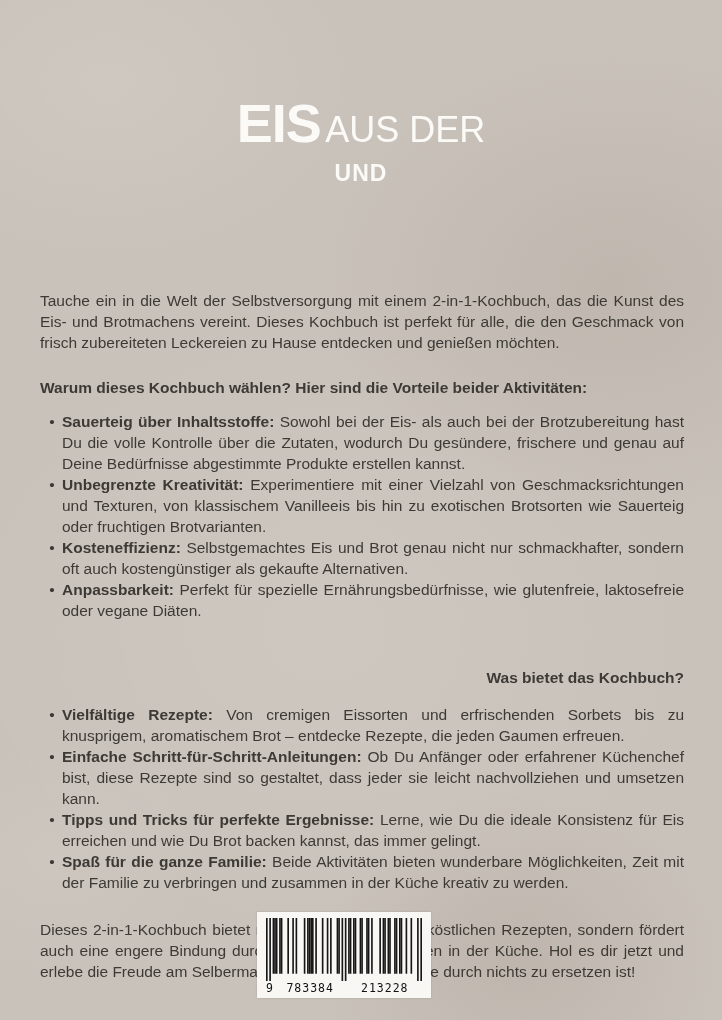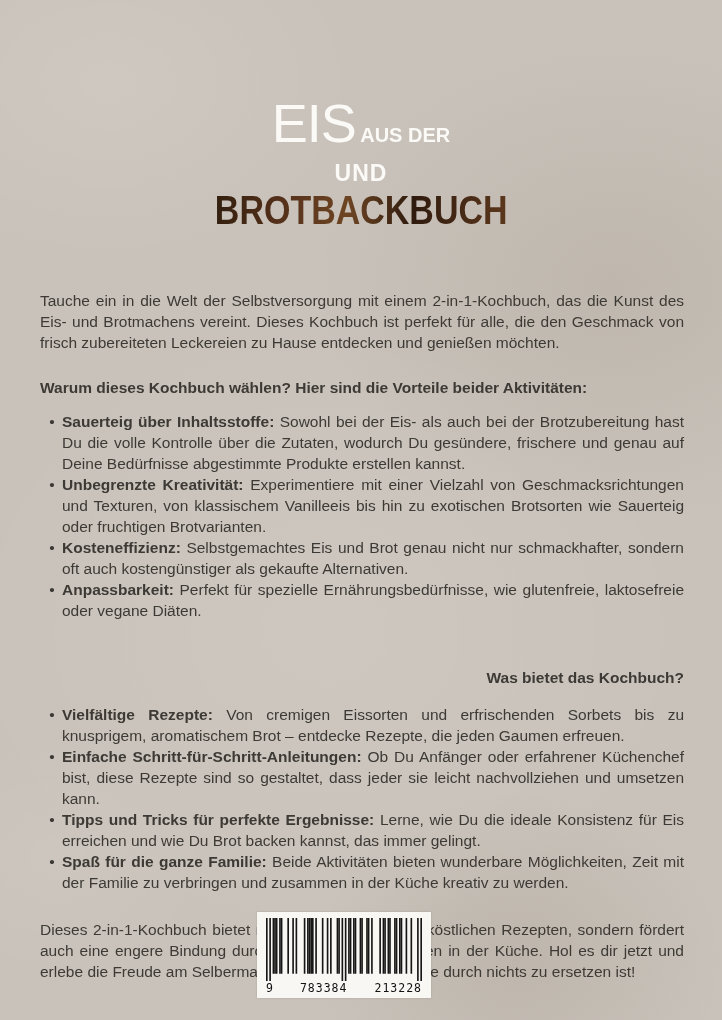--- a/index.html
+++ b/index.html
@@ -20,22 +20,22 @@
       radial-gradient(420px 300px at 15% 8%, rgba(255,255,255,0.10), transparent 60%),
       radial-gradient(500px 400px at 85% 28%, rgba(118,104,90,0.12), transparent 60%),
       radial-gradient(620px 520px at 45% 62%, rgba(255,255,255,0.09), transparent 60%),
       radial-gradient(340px 280px at 72% 94%, rgba(110,95,80,0.12), transparent 60%),
       radial-gradient(260px 200px at 8% 84%, rgba(255,255,255,0.07), transparent 60%),
       var(--bg);
   }
   
   .title-block{position:absolute;top:96px;left:0;width:100%;text-align:center;color:var(--title-white);}
   .t1{line-height:1;white-space:nowrap;}
-  .t1 .big{font-size:54px;font-weight:normal;letter-spacing:-1px;}
-  .t1 .small{font-size:20px;font-weight:bold;letter-spacing:0;}
+  .t1 .big{font-size:54px;font-weight:bold;letter-spacing:-1px;}
+  .t1 .small{font-size:36px;font-weight:normal;letter-spacing:0;}
   .t2{margin-top:-2px;line-height:1;}
   .t2 span{display:inline-block;font-size:60px;font-weight:bold;letter-spacing:-1px;
       transform:scaleX(0.74);transform-origin:50% 50%;color:var(--title-yellow);
       text-shadow:0 1px 0 rgba(90,85,40,0.25);}
   .t3{margin-top:12px;line-height:1;font-size:23px;font-weight:bold;letter-spacing:1px;}
   .t4{margin-top:5px;line-height:1;}
   .t4 span{display:inline-block;font-size:40px;font-weight:bold;letter-spacing:0;
       transform:scaleX(0.85);transform-origin:50% 50%;
       background:linear-gradient(92deg,var(--brown-dark) 0%,#54301a 22%,var(--brown-mid) 45%,#2f1b0e 68%,#5c371c 100%);
       -webkit-background-clip:text;background-clip:text;color:transparent;}
@@ -53,36 +53,33 @@
   .closing{margin-top:26px;}
   
   .barcode{position:absolute;left:257px;top:912px;width:174px;height:86px;
       background:var(--barcode-bg);display:flex;flex-direction:column;
       padding:6px 9px 3px;box-shadow:0 0 2px rgba(0,0,0,0.15);}
   .barcode svg{flex:1;width:100%;display:block;}
   .barcode-digits{height:14px;display:flex;align-items:center;
       font-family:"DejaVu Sans Mono","Liberation Mono",monospace;
       font-size:11.5px;color:#111;line-height:14px;}
   .barcode-digits .d9{flex:0 0 auto;}
-  .barcode-digits .g{flex:1;text-align:right;letter-spacing:1px;}
+  .barcode-digits .g{flex:1;text-align:center;letter-spacing:1px;}
 </style>
 </head>
 <body>
 
 <div class="cover">
 
   <div class="title-block">
     <div class="t1">
       <span class="big">EIS</span>
       <span class="small">AUS DER</span>
     </div>
     <div class="t3">UND</div>
-    <div class="t4">
-      <span>BROTBACKBUCH</span>
-    </div>
   </div>
 
   <div class="content">
     <p>Tauche ein in die Welt der Selbstversorgung mit einem 2-in-1-Kochbuch, das die Kunst des Eis- und Brotmachens vereint. Dieses Kochbuch ist perfekt für alle, die den Geschmack von frisch zubereiteten Leckereien zu Hause entdecken und genießen möchten.</p>
 
     <div class="heading">Warum dieses Kochbuch wählen? Hier sind die Vorteile beider Aktivitäten:</div>
     <ul>
       <li>
         <span class="dot">•</span>
         <span class="li-text"><b>Sauerteig über Inhaltsstoffe:</b><span> Sowohl bei der Eis- als auch bei der Brotzubereitung hast Du die volle Kontrolle über die Zutaten, wodurch Du gesündere, frischere und genau auf Deine Bedürfnisse abgestimmte Produkte erstellen kannst.</span></span>

